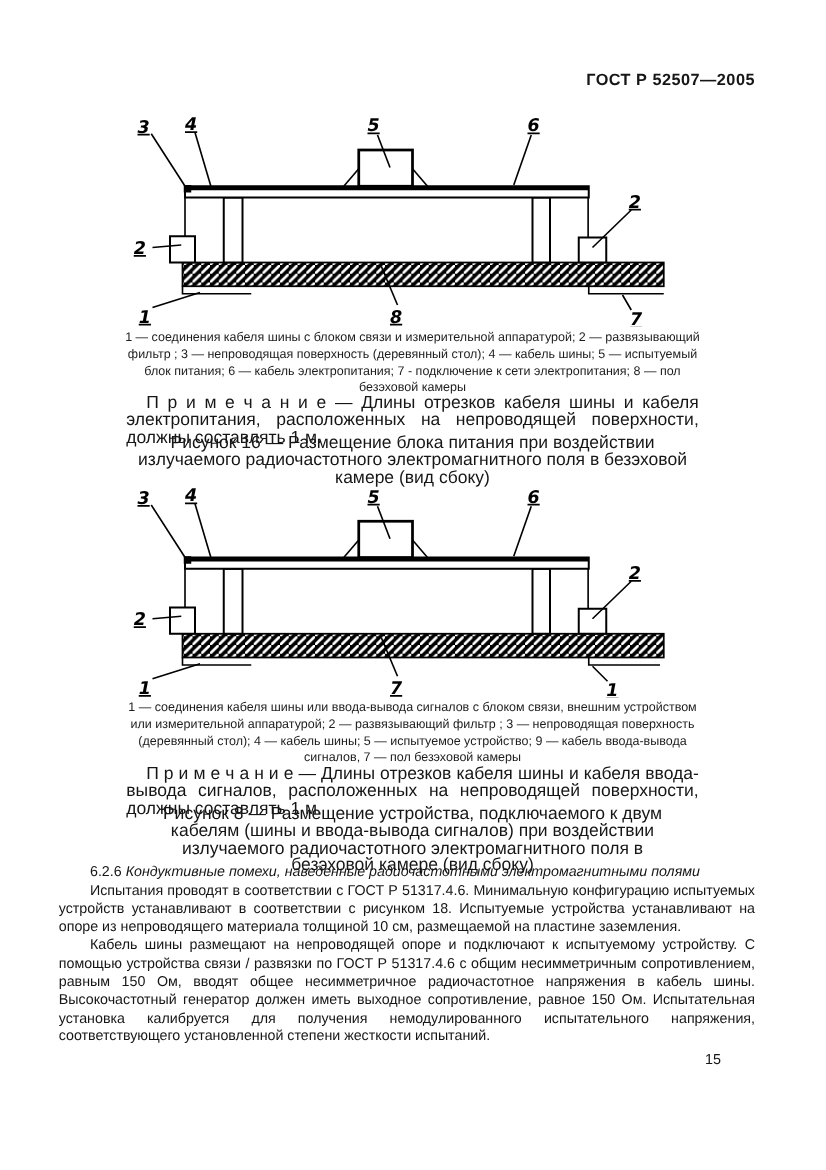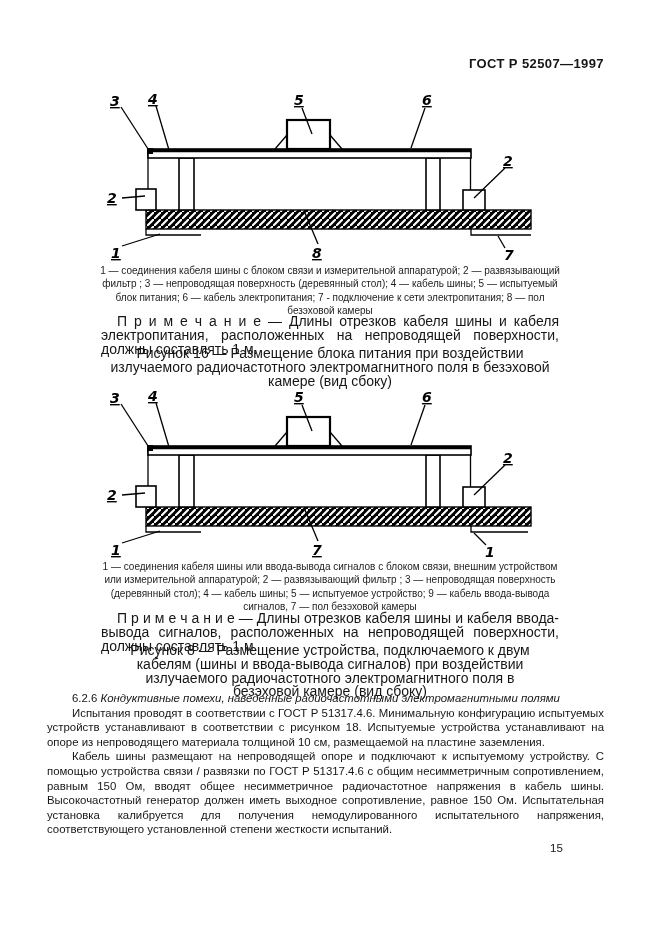--- a/index.html
+++ b/index.html
@@ -30,35 +30,35 @@
     position:absolute; font-size:14px; line-height:13.8px; text-align:center;
   }
   .figcap-1 { left:100px; width:460px; top:347px; }
   .figcap-2 { left:112px; width:436px; top:644px; }
   .body-text {
     position:absolute; left:47px; width:557px; top:691px;
     font-size:11.4px; line-height:14.6px; text-align:justify;
   }
   .body-text p { margin:0; text-indent:25px; }
   .sec-title { font-style:italic; }
-  .page-num { position:absolute; left:550px; top:842px; font-size:11.5px; }
+  .page-num { position:absolute; left:564px; top:842px; font-size:11.5px; }
   svg text.pos-label {
     font-family:"DejaVu Sans", sans-serif; font-size:14px;
     font-weight:bold; font-style:italic; fill:#000;
     text-decoration:underline;
   }
   svg .ln { stroke:#000; stroke-width:1.3; fill:none; }
   svg .shape { stroke:#000; stroke-width:1.6; fill:#ffffff; }
 </style>
 </head>
 <body>
 
 <div class="page">
 
-  <div class="header">ГОСТ Р 52507—1997</div>
+  <div class="header">ГОСТ Р 52507—2005</div>
 
   <svg class="diagram diagram-1" viewBox="0 0 470 175" xmlns="http://www.w3.org/2000/svg">
     <defs>
       <pattern id="hatch1" patternUnits="userSpaceOnUse" width="7" height="7">
         <rect width="7" height="7" fill="#000"></rect>
         <line x1="-1" y1="8" x2="8" y2="-1" stroke="#fff" stroke-width="2.1"></line>
       </pattern>
     </defs>
 
     <rect x="48" y="124" width="385" height="19" fill="url(#hatch1)" stroke="#000" stroke-width="1.4"></rect>

